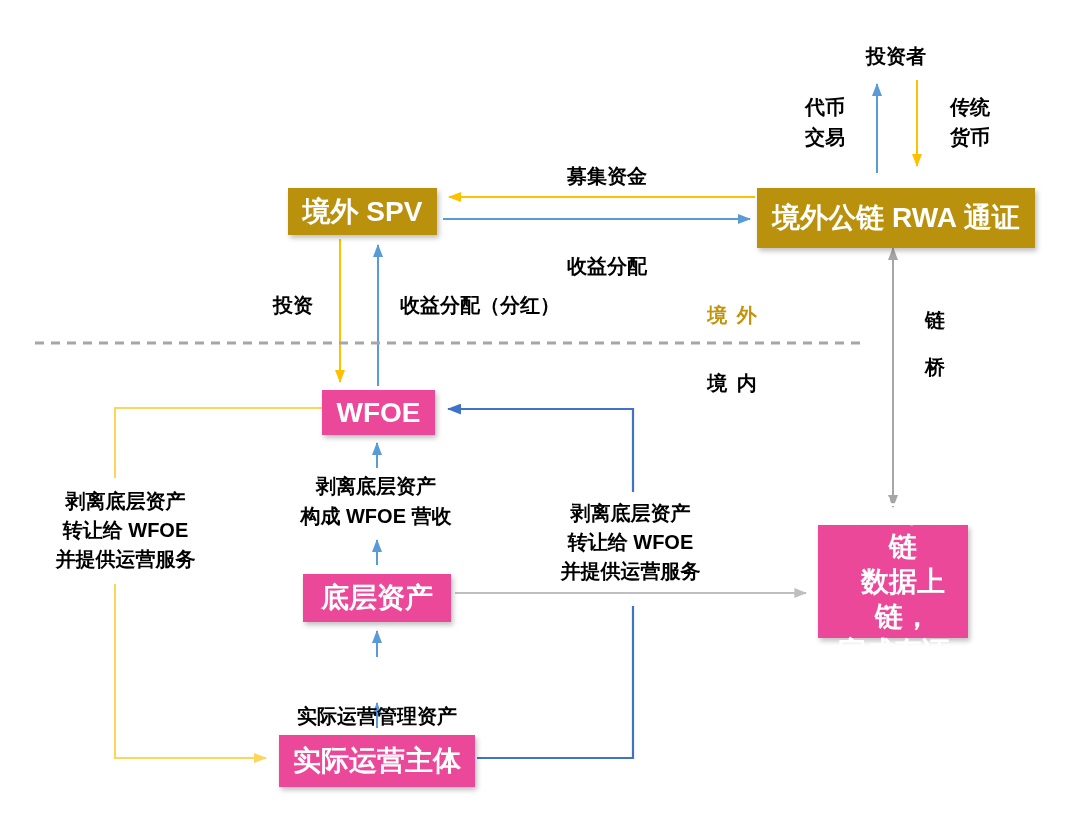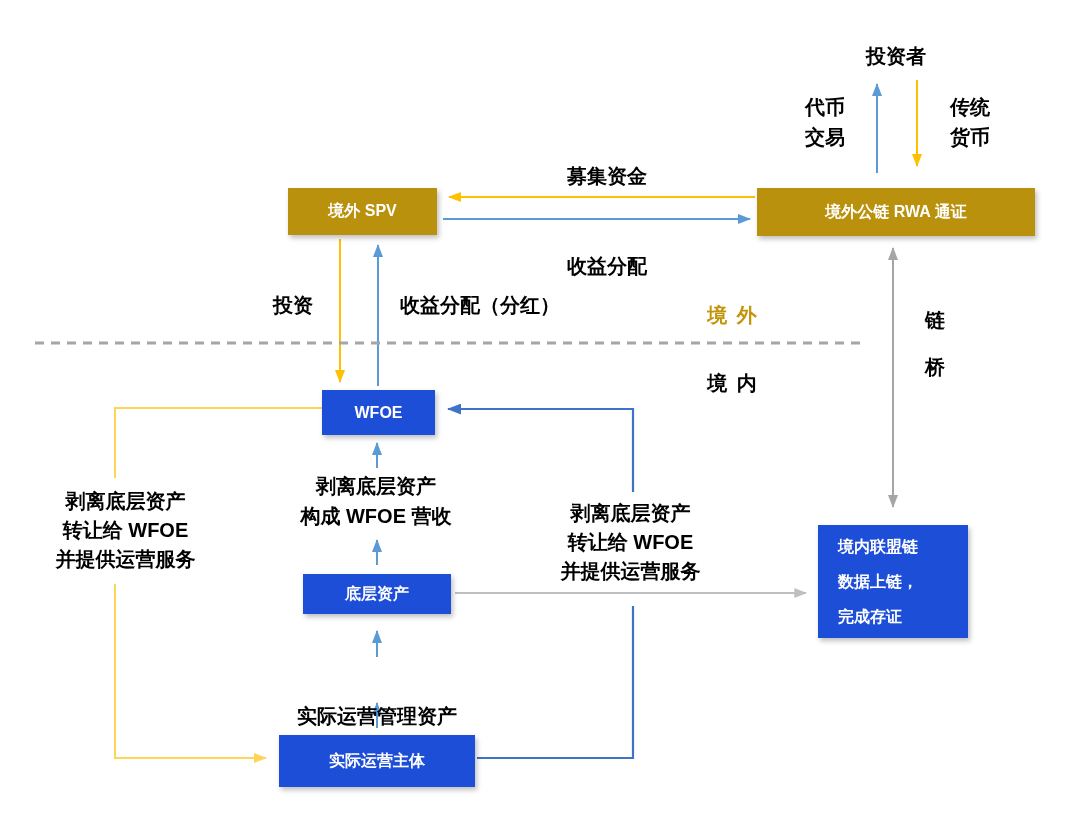--- a/index.html
+++ b/index.html
@@ -12,27 +12,27 @@
     font-family: "Liberation Sans", "DejaVu Sans", sans-serif;
   }
   .arrows { position: absolute; left: 0; top: 0; width: 1080px; height: 814px; pointer-events: none; }
   .node {
     position: absolute;
     display: flex;
     align-items: center;
     justify-content: center;
     color: #ffffff;
     font-weight: 700;
-    font-size: 16px;
+    font-size: 28px;
     box-shadow: 2px 3px 5px rgba(0,0,0,0.25);
     white-space: nowrap;
     text-align: center;
   }
   .gold { background: #B9910C; }
-  .blue { background: #1d4ed8; }
+  .blue { background: #ec4899; }
   .node.multiline {
     flex-direction: column;
     align-items: flex-start;
     justify-content: center;
     padding-left: 20px;
     line-height: 35px;
     white-space: normal;
   }
   .lbl {
     position: absolute;
@@ -98,25 +98,25 @@
 
     <line x1="455" y1="593" x2="806" y2="593" stroke="#BFBFBF" stroke-width="1.8" marker-end="url(#m-lgray)"></line>
 
     <line x1="893" y1="248" x2="893" y2="507" stroke="#A6A6A6" stroke-width="2" marker-start="url(#m-gray)" marker-end="url(#m-gray)"></line>
 
     <line x1="35" y1="343" x2="867" y2="343" stroke="#A6A6A6" stroke-width="2.8" stroke-dasharray="9 7"></line>
   </svg>
 
   <div class="node gold" style="left:288px; top:188px; width:149px; height:47px;">境外 SPV</div>
 
-  <div class="node gold" style="left:757px; top:188px; width:278px; height:48px;">境外公链 RWA 通证</div>
+  <div class="node gold" style="left:757px; top:188px; width:278px; height:60px;">境外公链 RWA 通证</div>
 
   <div class="node blue" style="left:322px; top:390px; width:113px; height:45px;">WFOE</div>
 
-  <div class="node blue" style="left:303px; top:574px; width:148px; height:40px;">底层资产</div>
+  <div class="node blue" style="left:303px; top:574px; width:148px; height:48px;">底层资产</div>
 
   <div class="node blue" style="left:279px; top:735px; width:196px; height:52px;">实际运营主体</div>
 
   <div class="node blue multiline" style="left:818px; top:525px; width:130px; height:113px;">
     <div>境内联盟链</div>
     <div>数据上链，</div>
     <div>完成存证</div>
   </div>
 
   <div class="lbl" style="left:856px; top:42px; width:80px;">投资者</div>

